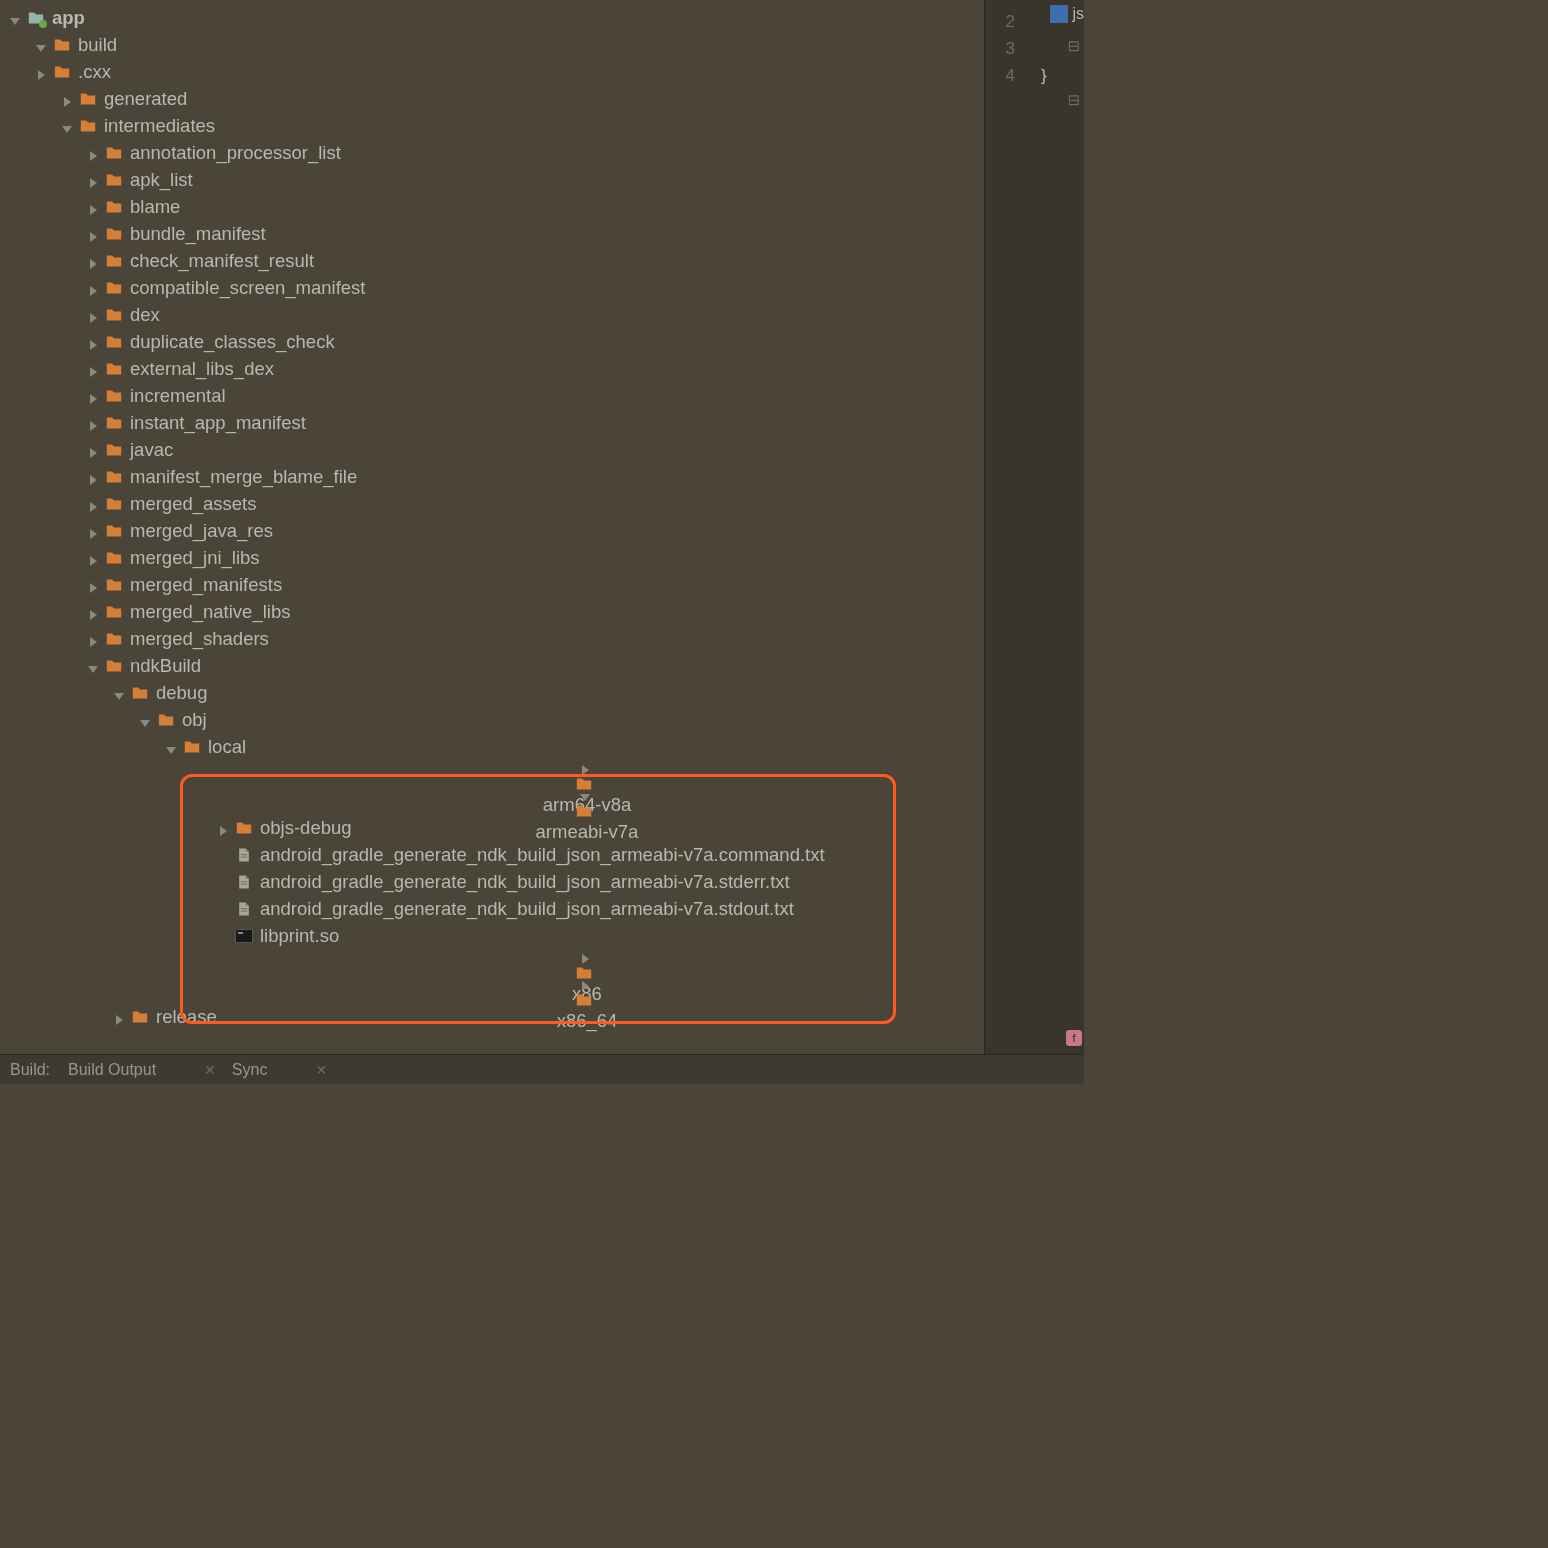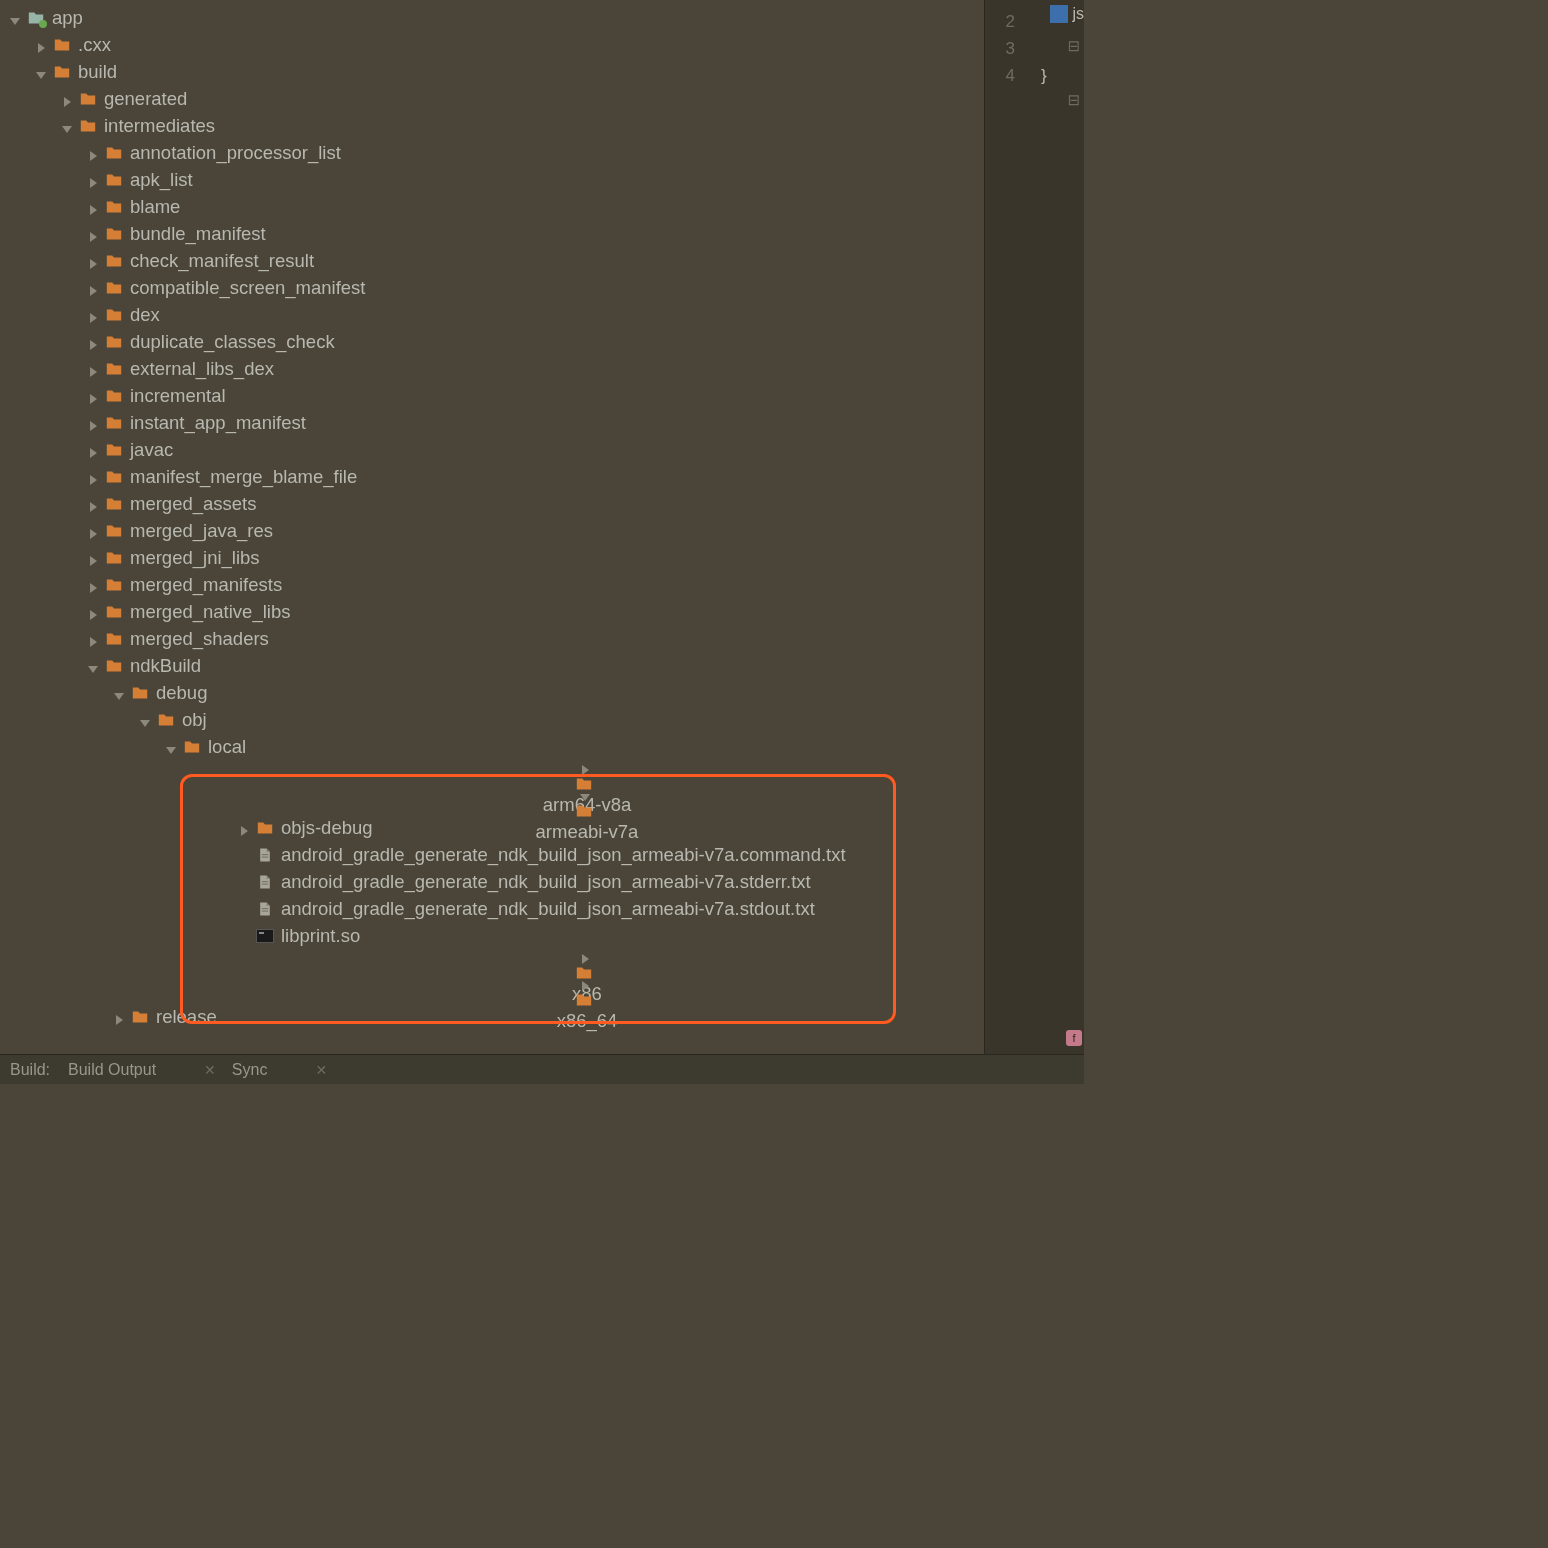--- a/index.html
+++ b/index.html
@@ -84,29 +84,29 @@
   position: relative;
 }
 .so-icon::after {
   content: "";
   position: absolute;
   top: 2px; left: 2px;
   width: 5px; height: 2px;
   background: #888;
 }
 .label { color: #b8b8b0; }
-.i0 { padding-left: 8px; }
+.i0 { padding-left: 8px; font-weight: bold; }
 .i1 { padding-left: 34px; }
 .i2 { padding-left: 60px; }
 .i3 { padding-left: 86px; }
 .i4 { padding-left: 112px; }
 .i5 { padding-left: 138px; }
 .i6 { padding-left: 164px; }
 .i7 { padding-left: 190px; flex-direction: column; }
-.i8 { padding-left: 216px; margin-left: 21px; }
+.i8 { padding-left: 216px; }
 .highlight-box {
   position: absolute;
   border: 3px solid #ff5a1f;
   border-radius: 12px;
   pointer-events: none;
 }
 .bottom-tabs {
   position: absolute;
   bottom: 0; left: 0; right: 0;
   height: 30px;
@@ -167,41 +167,41 @@
           </svg></span>
       <span class="icon folder-module-icon">
           <svg viewBox="0 0 20 20" width="18" height="18">
             <path d="M2 4h6l2 2h8v10H2z"></path>
           </svg>
         </span>
       <span class="label">app</span>
     </div>
 
     <div class="tree-row i1">
+      <span class="arrow arrow-down"><svg viewBox="0 0 14 14">
+            <polygon points="2,4 12,4 7,11"></polygon>
+          </svg></span>
+      <span class="icon folder-icon">
+          <svg viewBox="0 0 20 20" width="18" height="18">
+            <path d="M2 4h6l2 2h8v10H2z"></path>
+          </svg>
+        </span>
+      <span class="label">build</span>
+    </div>
+
+    <div class="tree-row i1">
       <span class="arrow arrow-right"><svg viewBox="0 0 14 14">
             <polygon points="4,2 11,7 4,12"></polygon>
           </svg></span>
       <span class="icon folder-icon">
           <svg viewBox="0 0 20 20" width="18" height="18">
             <path d="M2 4h6l2 2h8v10H2z"></path>
           </svg>
         </span>
       <span class="label">.cxx</span>
-    </div>
-
-    <div class="tree-row i1">
-      <span class="arrow arrow-down"><svg viewBox="0 0 14 14">
-            <polygon points="2,4 12,4 7,11"></polygon>
-          </svg></span>
-      <span class="icon folder-icon">
-          <svg viewBox="0 0 20 20" width="18" height="18">
-            <path d="M2 4h6l2 2h8v10H2z"></path>
-          </svg>
-        </span>
-      <span class="label">build</span>
     </div>
 
     <div class="tree-row i2">
       <span class="arrow arrow-right"><svg viewBox="0 0 14 14">
             <polygon points="4,2 11,7 4,12"></polygon>
           </svg></span>
       <span class="icon folder-icon">
           <svg viewBox="0 0 20 20" width="18" height="18">
             <path d="M2 4h6l2 2h8v10H2z"></path>
           </svg>

